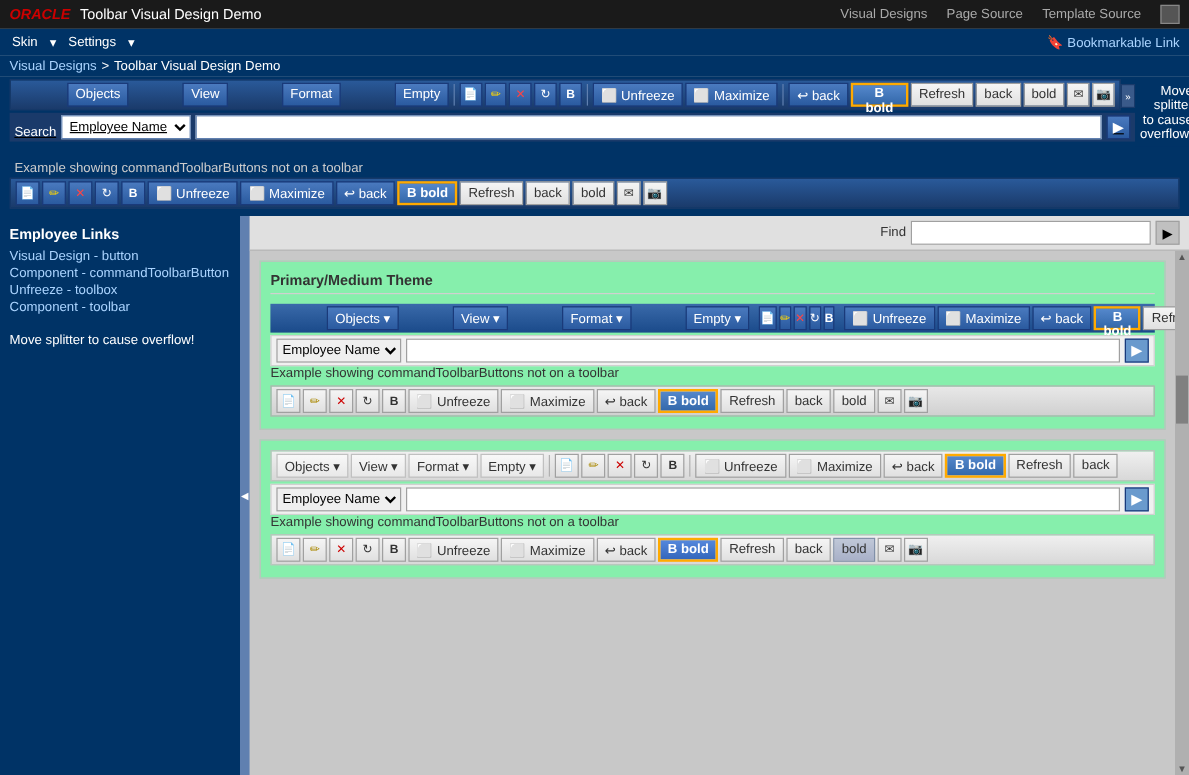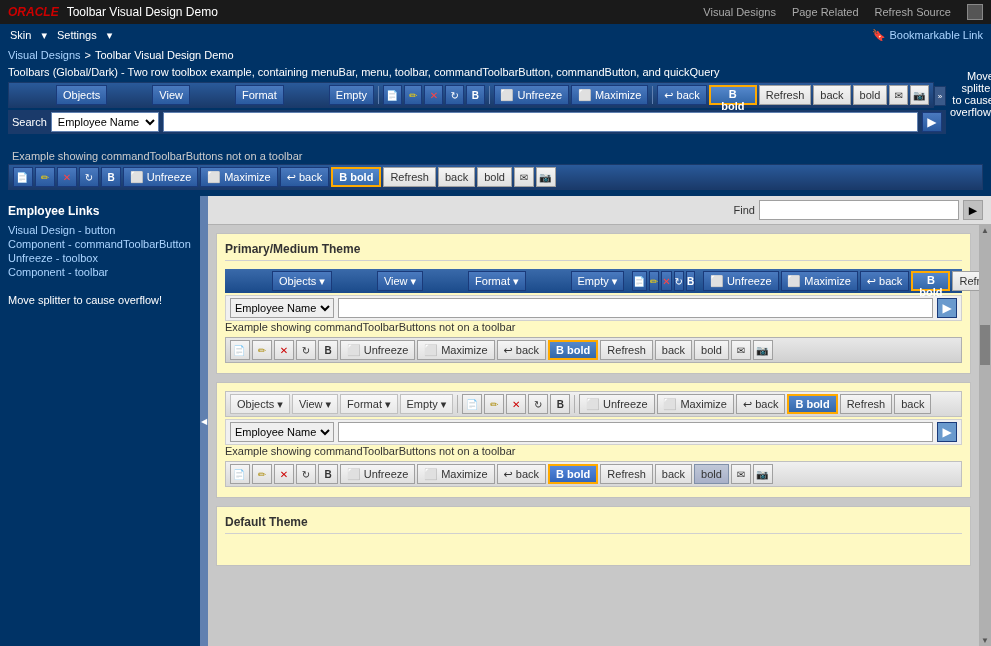--- a/index.html
+++ b/index.html
@@ -133,23 +133,24 @@
       font-size: 11px;
       cursor: pointer;
       height: 20px;
     }
 
     
     .search-bar-dark {
       background: #1a3a6a;
       padding: 2px 4px;
       display: flex;
-      align-items: center;
+      align-items: flex-end;
       gap: 4px;
       margin-bottom: 12px;
+      text-decoration: underline;
     }
     .search-label { color: #fff; font-size: 11px; }
     .search-select-dark {
       background: #fff;
       border: 1px solid #6080b0;
       font-size: 11px;
       height: 20px;
       padding: 0 2px;
     }
     .search-input-dark {
@@ -222,21 +223,21 @@
       border: 1px solid #a0a0a0;
       font-size: 11px;
       height: 20px;
       width: 200px;
       padding: 0 2px;
     }
     .find-go { width: 20px; height: 20px; background: #c0c0c0; border: 1px solid #a0a0a0; cursor: pointer; display: flex; align-items: center; justify-content: center; }
 
     
     .theme-section {
-      background: #fef9c3;
+      background: #86efac;
       margin: 8px;
       border: 1px solid #c0c0c0;
       padding: 8px;
     }
     .theme-title {
       font-weight: bold;
       font-size: 12px;
       color: #333;
       margin-bottom: 8px;
       border-bottom: 1px solid #d0d0d0;
@@ -335,22 +336,22 @@
 
 <div class="page-wrapper">
 
   <div class="top-nav">
     <div class="top-nav-left">
       <span class="oracle-logo">ORACLE</span>
       <span class="top-nav-title">Toolbar Visual Design Demo</span>
     </div>
     <div class="top-nav-right">
       <span>Visual Designs</span>
-      <span>Page Related</span>
-      <span>Refresh Source</span>
+      <span>Page Source</span>
+      <span>Template Source</span>
       <div class="scrollbar-icon"></div>
     </div>
   </div>
 
   <div class="settings-bar">
     <div class="settings-bar-left">
       <button>Skin</button>
       <span>▾</span>
       <button>Settings</button>
       <span>▾</span>
@@ -363,21 +364,20 @@
 
   <div class="breadcrumb">
     <a>Visual Designs</a>
     <span>&gt;</span>
     <span>Toolbar Visual Design Demo</span>
   </div>
 
   <div class="global-section">
     <div style="display:flex; justify-content:space-between; align-items:flex-start; padding: 2px 8px 0 8px;">
       <div style="flex:1;">
-        <div class="global-toolbar-desc">Toolbars (Global/Dark) - Two row toolbox example, containing menuBar, menu, toolbar, commandToolbarButton, commandButton, and quickQuery</div>
 
         <div class="toolbar-row">
           <div class="toolbar-dark" style="flex:1;">
 
             <button class="dropdown-btn dropdown-btn-dark">Objects</button>
             <button class="dropdown-btn dropdown-btn-dark">View</button>
             <button class="dropdown-btn dropdown-btn-dark">Format</button>
             <button class="dropdown-btn dropdown-btn-dark">Empty</button>
             <div class="tb-separator"></div>
 
@@ -554,23 +554,20 @@
               <button class="tb-btn-light">↩ back</button>
               <button style="background:linear-gradient(to bottom,#5588dd,#3366bb);border:2px solid #ffaa00;color:#fff;font-weight:bold;padding:1px 6px;font-size:11px;cursor:pointer;height:20px;">B bold</button>
               <button class="tb-btn-light">Refresh</button>
               <button class="tb-btn-light">back</button>
               <button style="background:linear-gradient(to bottom,#c0c8d8,#a8b0c8);border:1px solid #8090a8;color:#333;padding:1px 6px;font-size:11px;cursor:pointer;height:20px;">bold</button>
               <div class="tb-icon-btn tb-icon-btn-light">✉</div>
               <div class="tb-icon-btn tb-icon-btn-light">📷</div>
             </div>
           </div>
 
-          <div class="theme-section" style="min-height:60px;">
-            <div class="theme-title">Default Theme</div>
-          </div>
 
         </div>
 
         <div style="width:12px; background:#b0b0b0; display:flex; flex-direction:column; align-items:center;">
           <div style="font-size:8px; color:#555; margin-top:1px;">▲</div>
           <div style="flex:1;"></div>
           <div style="width:10px; height:40px; background:#808080;"></div>
           <div style="flex:3;"></div>
           <div style="font-size:8px; color:#555; margin-bottom:1px;">▼</div>
         </div>

